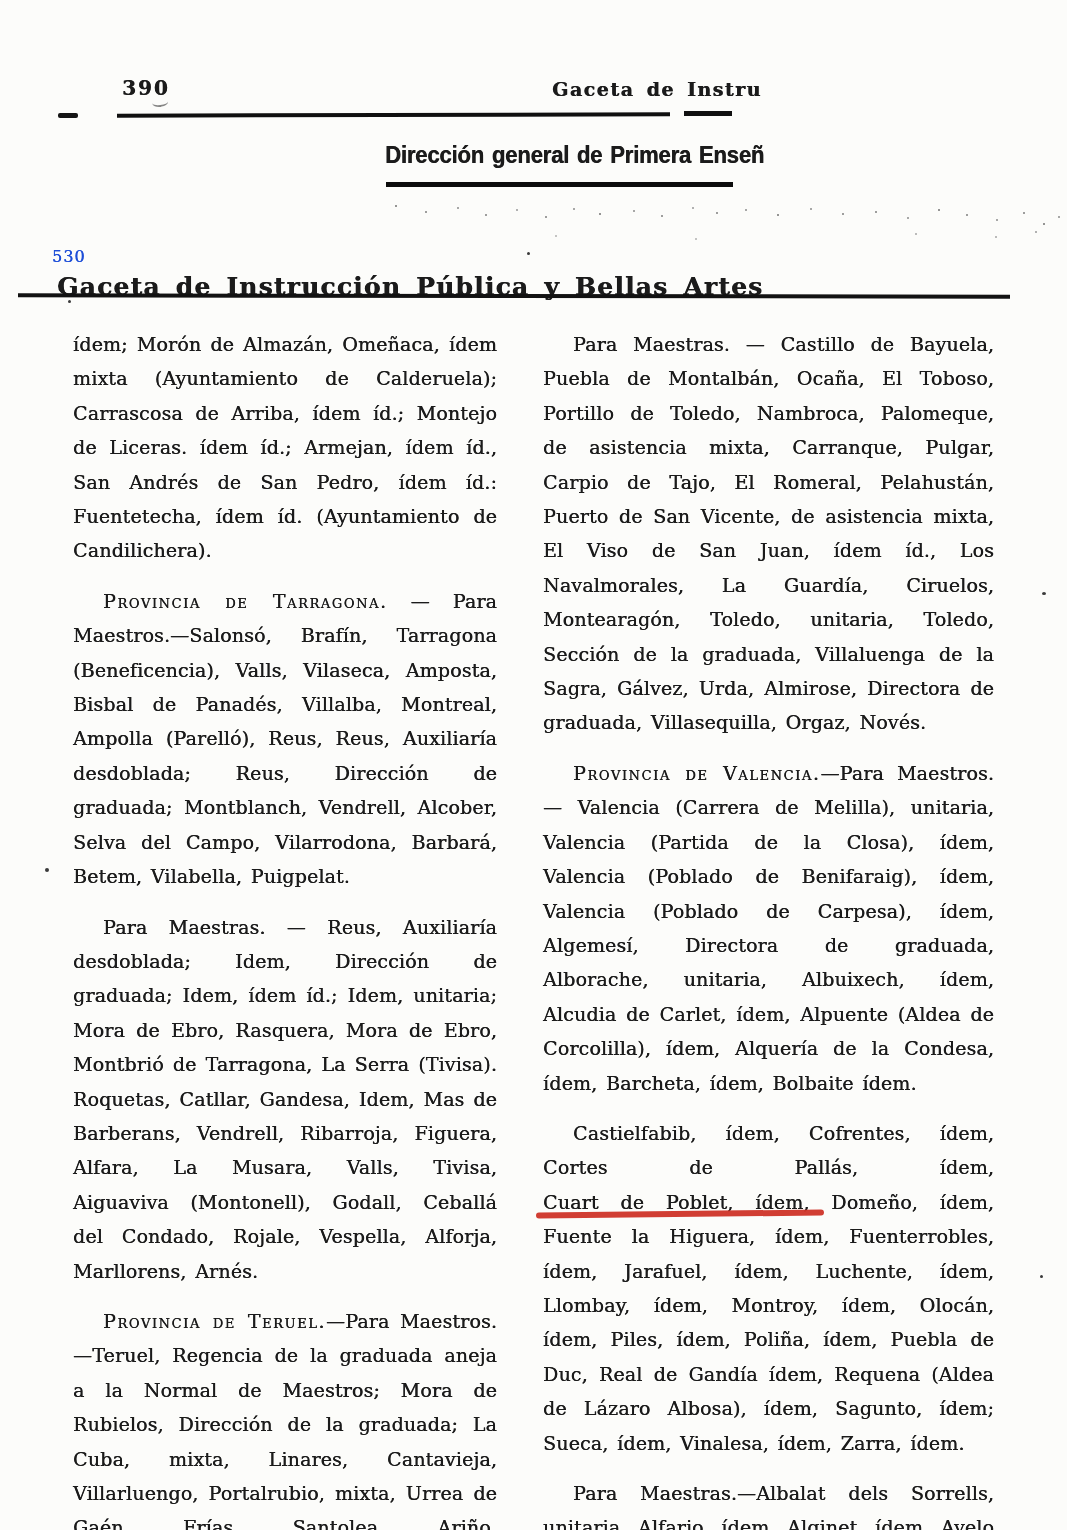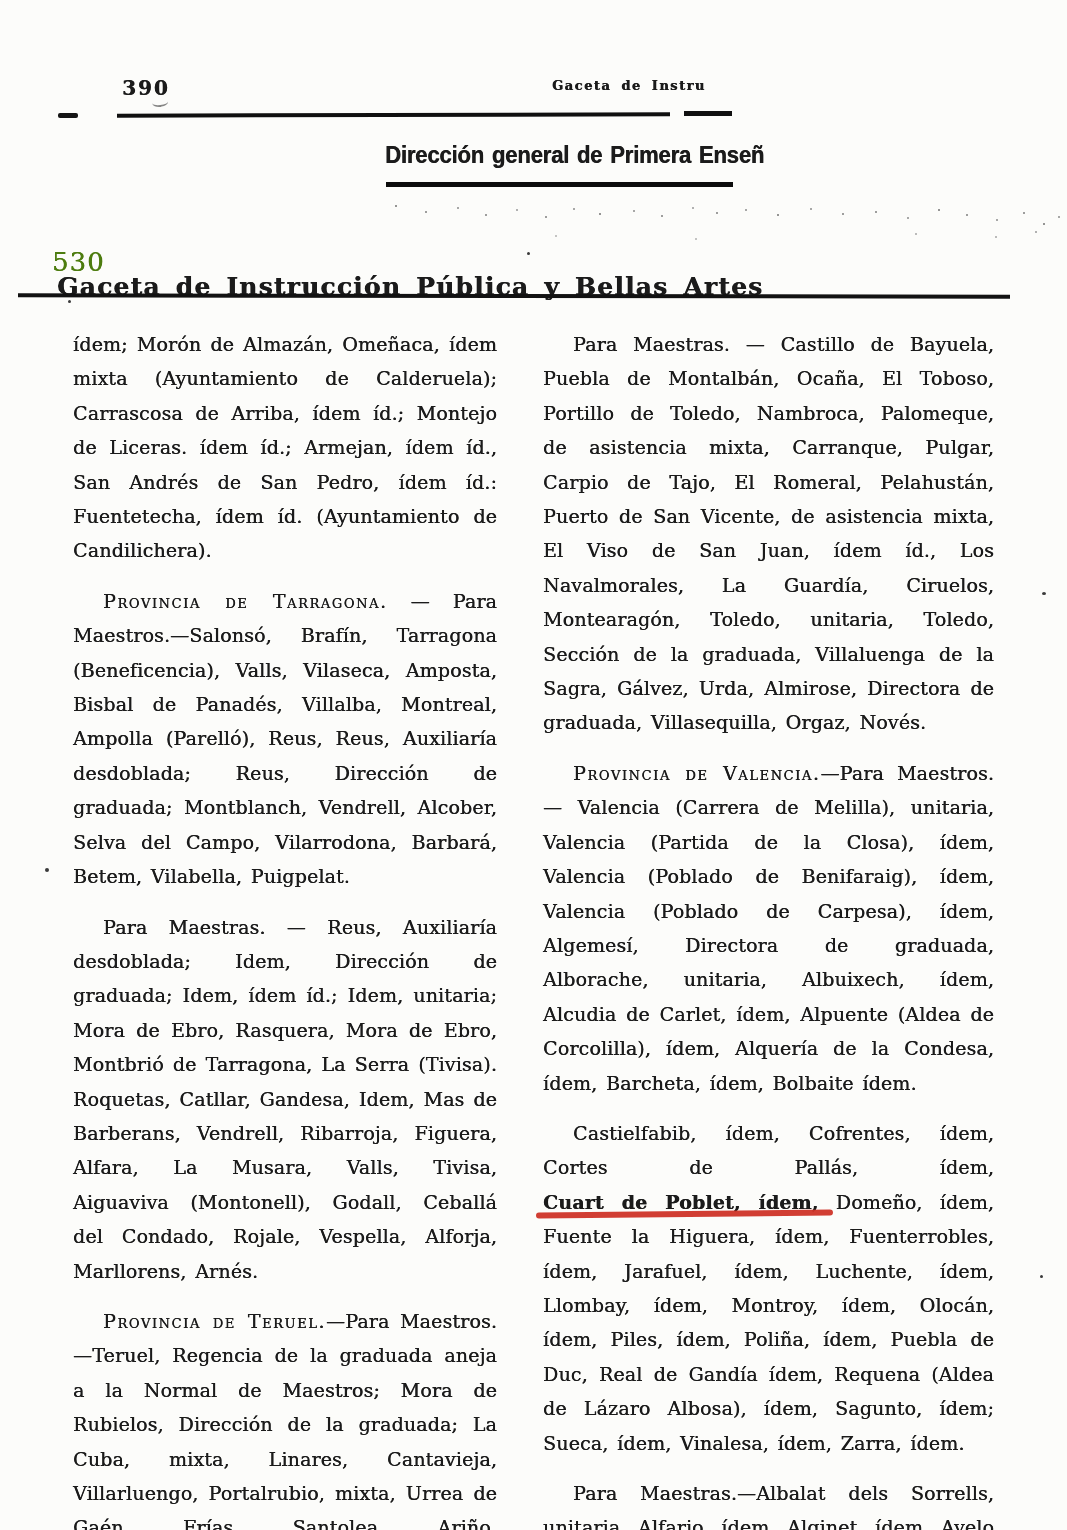--- a/index.html
+++ b/index.html
@@ -4,21 +4,21 @@
 <style>
   html,body{margin:0;padding:0;background:#efefec;}
   .page{
     position:relative;width:1067px;height:1530px;margin:0 auto;
     background:#fcfcfa;overflow:hidden;
     font-family:"DejaVu Serif", serif;color:#1b1b1b;
   }
   
   .pn-top{position:absolute;left:122px;top:76px;font-size:20px;font-weight:bold;letter-spacing:2px;text-shadow:.4px 0 currentColor;}
   .smudge{position:absolute;left:152px;top:98px;width:16px;height:7px;border-bottom:2px solid #555;border-radius:50%;transform:rotate(-6deg);opacity:.7;}
-  .run-head-top{position:absolute;left:552px;top:78px;font-size:13px;font-weight:bold;letter-spacing:1.5px;word-spacing:4px;text-shadow:.5px 0 currentColor;}
+  .run-head-top{position:absolute;left:552px;top:78px;font-size:19px;font-weight:bold;letter-spacing:1.5px;word-spacing:4px;text-shadow:.5px 0 currentColor;}
   .rule-top-dash{position:absolute;left:58px;top:113px;width:20px;height:5px;background:#151515;border-radius:2px;}
   .rule-top{position:absolute;left:117px;top:113px;width:553px;height:4px;background:#101010;transform:rotate(-.15deg);}
   .rule-top2{position:absolute;left:684px;top:111px;width:48px;height:5px;background:#101010;}
   .sec-head{
     position:absolute;left:385px;top:141px;width:400px;
     font-family:"Liberation Sans", sans-serif;font-weight:bold;font-size:24px;
     letter-spacing:-.2px;word-spacing:2px;white-space:nowrap;
     transform:scaleX(.92);transform-origin:left center;text-shadow:.5px 0 currentColor;
   }
   .sec-underline{position:absolute;left:386px;top:182px;width:347px;height:5px;background:#0c0c0c;}
@@ -28,41 +28,41 @@
       30px 6px 0 0 #555, 62px 2px 0 0 #666, 90px 9px 0 0 #555, 121px 4px 0 0 #777,
       150px 11px 0 0 #555, 178px 3px 0 0 #666, 204px 8px 0 0 #444, 238px 5px 0 0 #666,
       266px 10px 0 0 #555, 297px 2px 0 0 #777, 321px 7px 0 0 #555, 350px 4px 0 0 #666,
       382px 9px 0 0 #444, 415px 3px 0 0 #666, 447px 8px 0 0 #555, 480px 6px 0 0 #555,
       512px 12px 0 0 #666, 543px 4px 0 0 #444, 571px 9px 0 0 #555, 601px 14px 0 0 #666,
       628px 7px 0 0 #555, 648px 18px 0 0 #444, 663px 11px 0 0 #666, 640px 26px 0 0 #777,
       600px 31px 0 0 #888, 520px 28px 0 0 #888, 300px 33px 0 0 #999, 160px 30px 0 0 #999;
     opacity:.75;
   }
   
-  .pn-main{position:absolute;left:52px;top:247px;font-size:26px;letter-spacing:1px;color:#4d7c0f;text-shadow:.3px 0 currentColor;}
+  .pn-main{position:absolute;left:52px;top:247px;font-size:16px;letter-spacing:1px;color:#1d4ed8;text-shadow:.3px 0 currentColor;}
   .main-title{
     position:absolute;left:57px;top:256px;width:950px;text-align:left;
     font-size:25px;font-weight:bold;letter-spacing:1.2px;word-spacing:5px;
     text-shadow:.5px 0 currentColor;
     margin-top:16px;
   }
   .rule-main{position:absolute;left:18px;top:294px;width:992px;height:4px;background:#121212;transform:rotate(.08deg);}
   
   .col{position:absolute;top:311px;}
   .col-left{left:57px;width:456px;}
   .col-right{left:527px;width:483px;}
   .para{
     margin:16px;text-align:justify;font-size:19px;line-height:34.4px;
     word-spacing:2.5px;letter-spacing:.15px;text-shadow:.35px 0 currentColor;
   }
   .ind{text-indent:30px;}
   .sc{font-variant:small-caps;letter-spacing:1.6px;}
   .it{}
   
-  .red-underline{position:relative;white-space:nowrap;font-weight:bold;}
+  .red-underline{position:relative;white-space:nowrap;}
   .red-underline::after{
     content:"";position:absolute;left:-7px;right:-14px;bottom:-4px;height:6px;
     background:var(--accent,#cf3428);border-radius:3px;transform:rotate(-.6deg);opacity:.95;
   }
   
   .speck{position:absolute;background:#3a3a3a;border-radius:50%;}
 </style>
 </head>
 <body>
 

